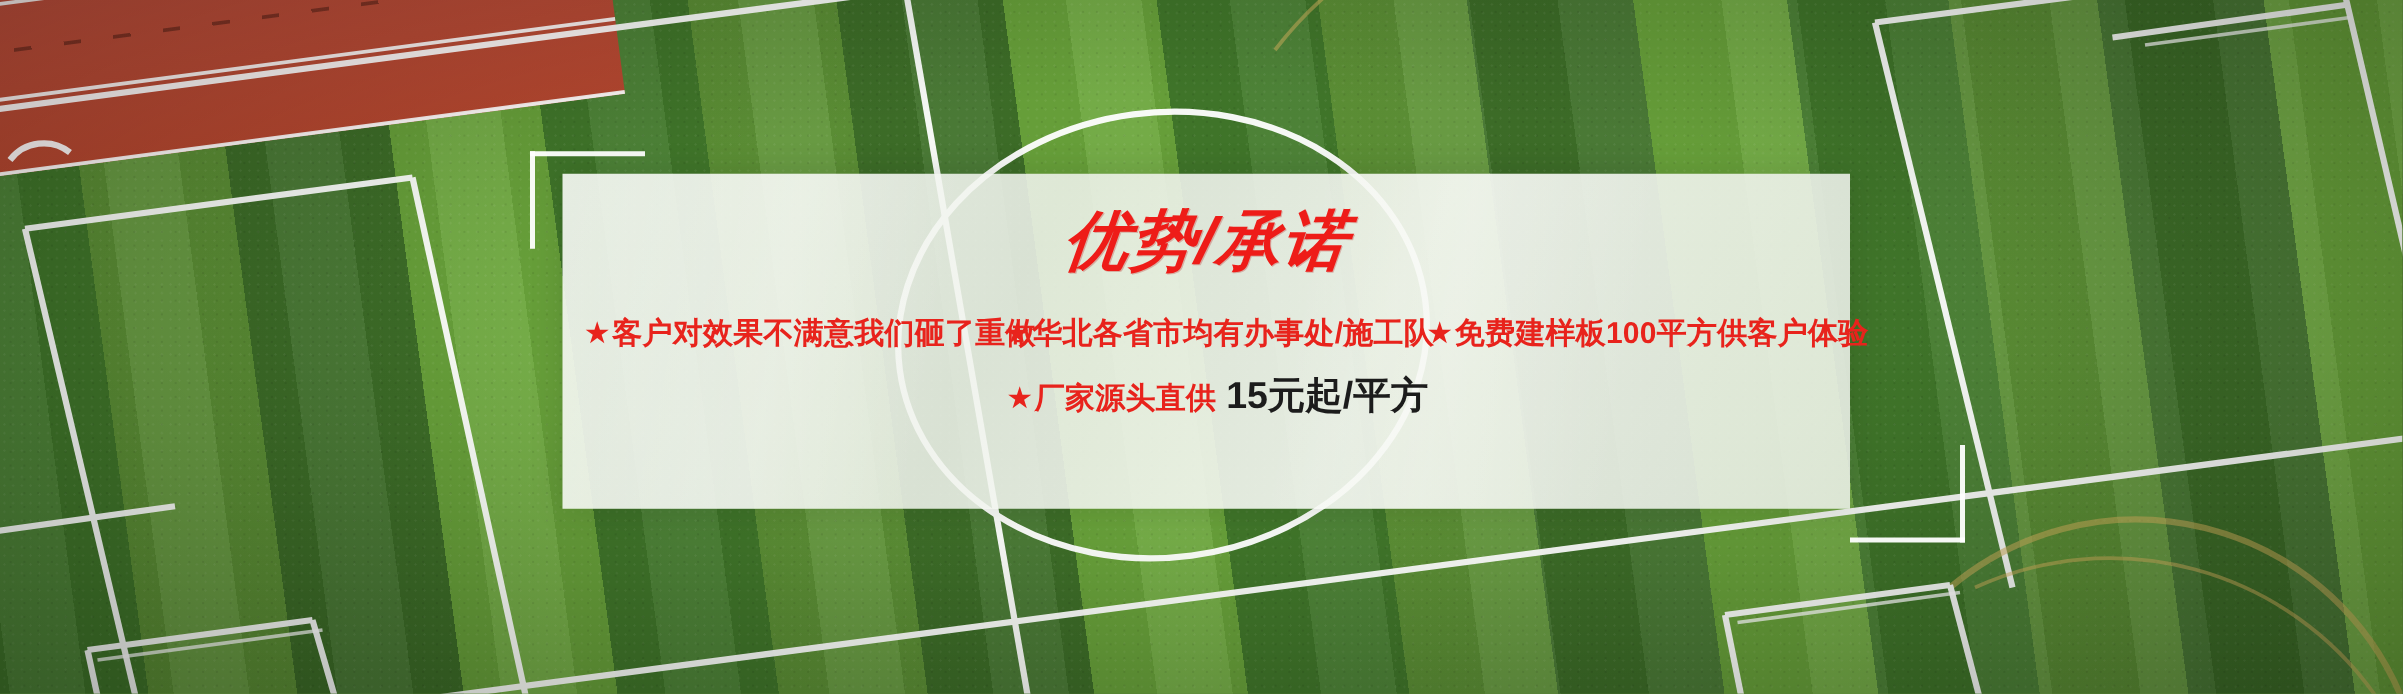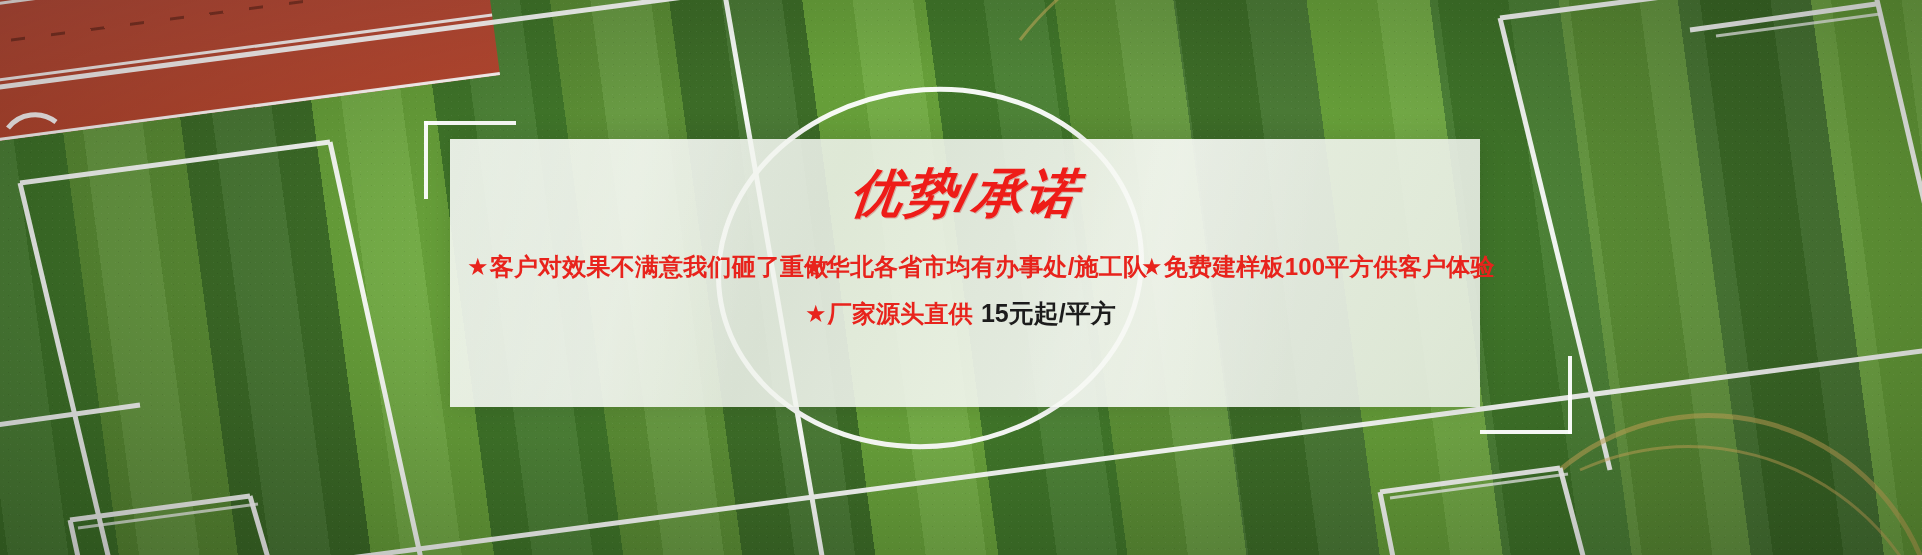--- a/index.html
+++ b/index.html
@@ -173,21 +173,21 @@
     white-space: nowrap;
     letter-spacing: 0.2px;
     line-height: 1.35;
   }
   .cell.c1 { width: 318px; text-align: left;   padding-left: 6px; }
   .cell.c2 { width: 330px; text-align: left;   padding-left: 18px; }
   .cell.c3 { width: 340px; text-align: left;   padding-left: 20px; }
   .star { margin-right: 1px; }
   .price {
     color: #1c1c1c;
-    font-size: 25px;
+    font-size: 30px;
     font-weight: 700;
     margin-left: 8px;
     letter-spacing: 0;
   }
 </style>
 </head>
 <body>
 
 <div id="banner">
 

